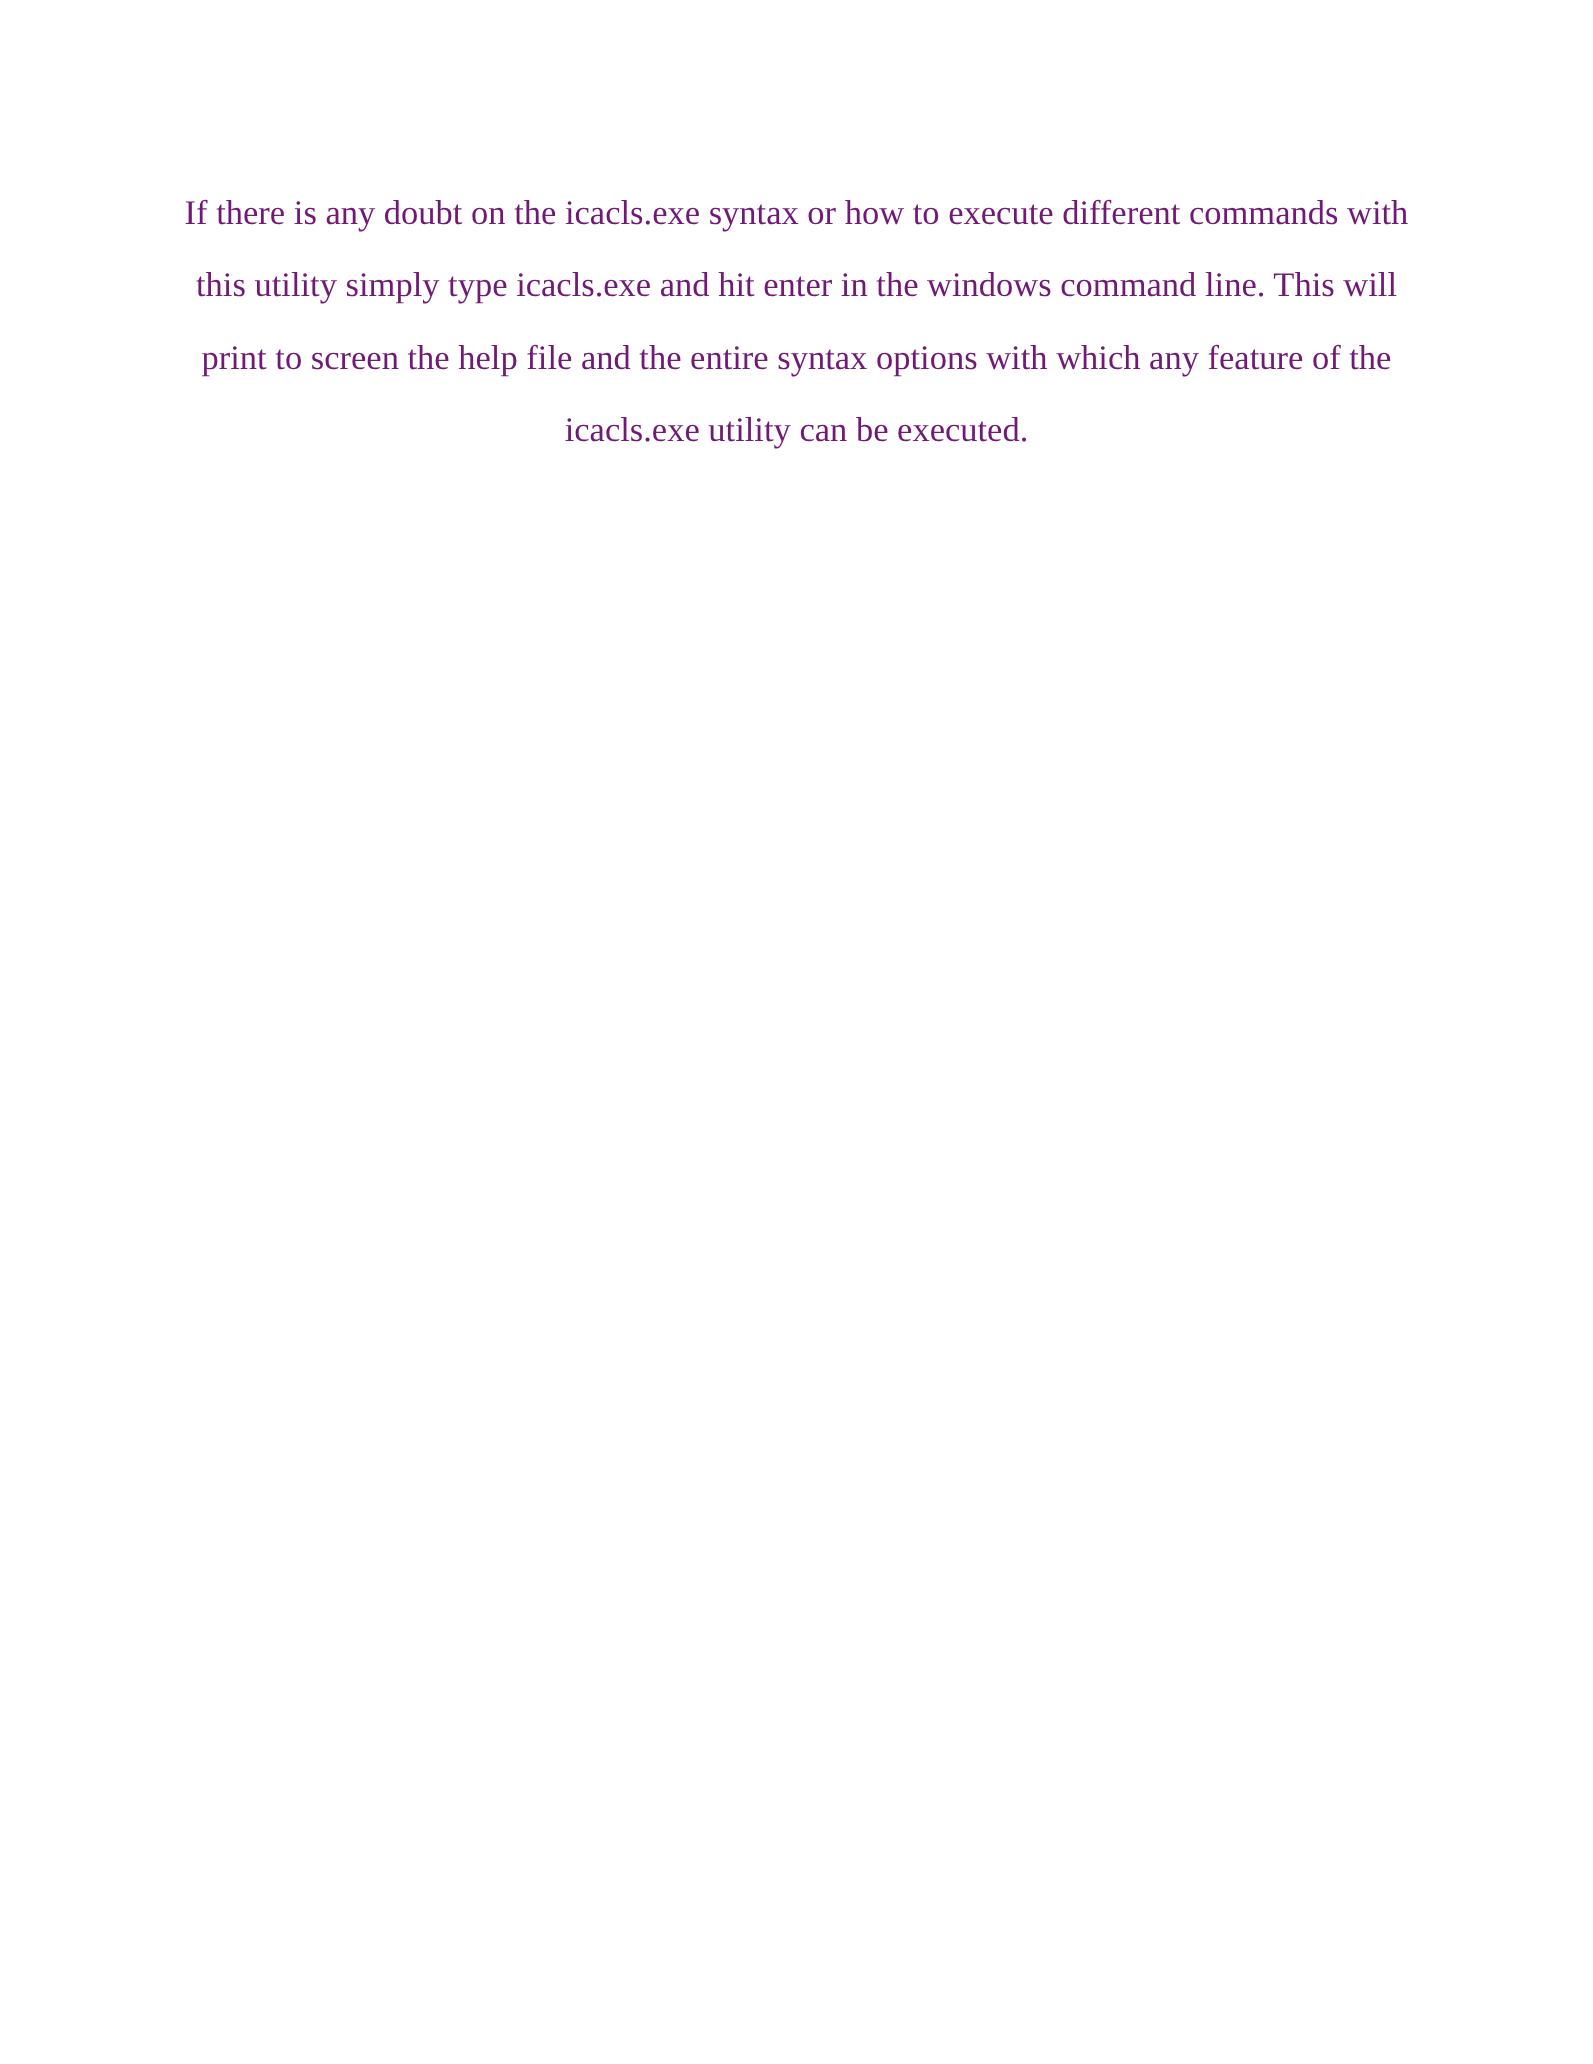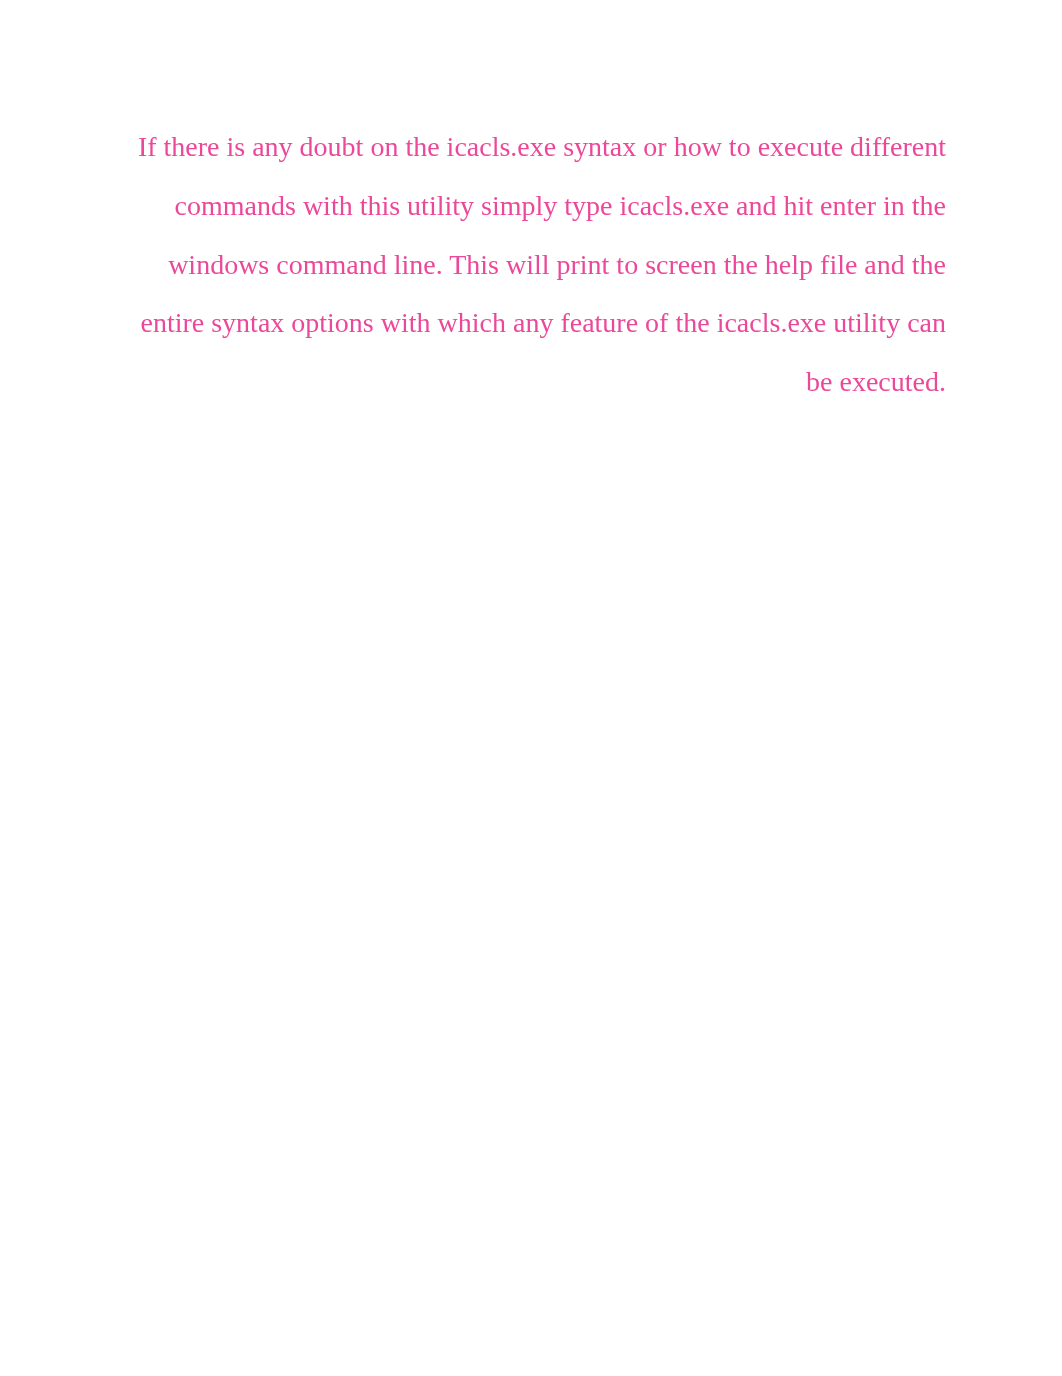--- a/index.html
+++ b/index.html
@@ -13,24 +13,24 @@
       background-color: #ffffff;
       font-family: "Times New Roman", Times, serif;
       position: relative;
     }
     .page {
       width: 100%;
       height: 100%;
       padding: 118px 116px 0 116px;
     }
     .paragraph {
-      font-size: 28px;
+      font-size: 23px;
       line-height: 2.1;
-      color: #ec4899;
-      text-align: right;
+      color: #701a75;
+      text-align: center;
     }
   </style>
 </head>
 <body>
 
 <div class="page">
   <p class="paragraph">If there is any doubt on the icacls.exe syntax or how to execute different commands with this utility simply type icacls.exe and hit enter in the windows command line. This will print to screen the help file and the entire syntax options with which any feature of the icacls.exe utility can be executed.</p>
 </div>
 
 </body></html>

